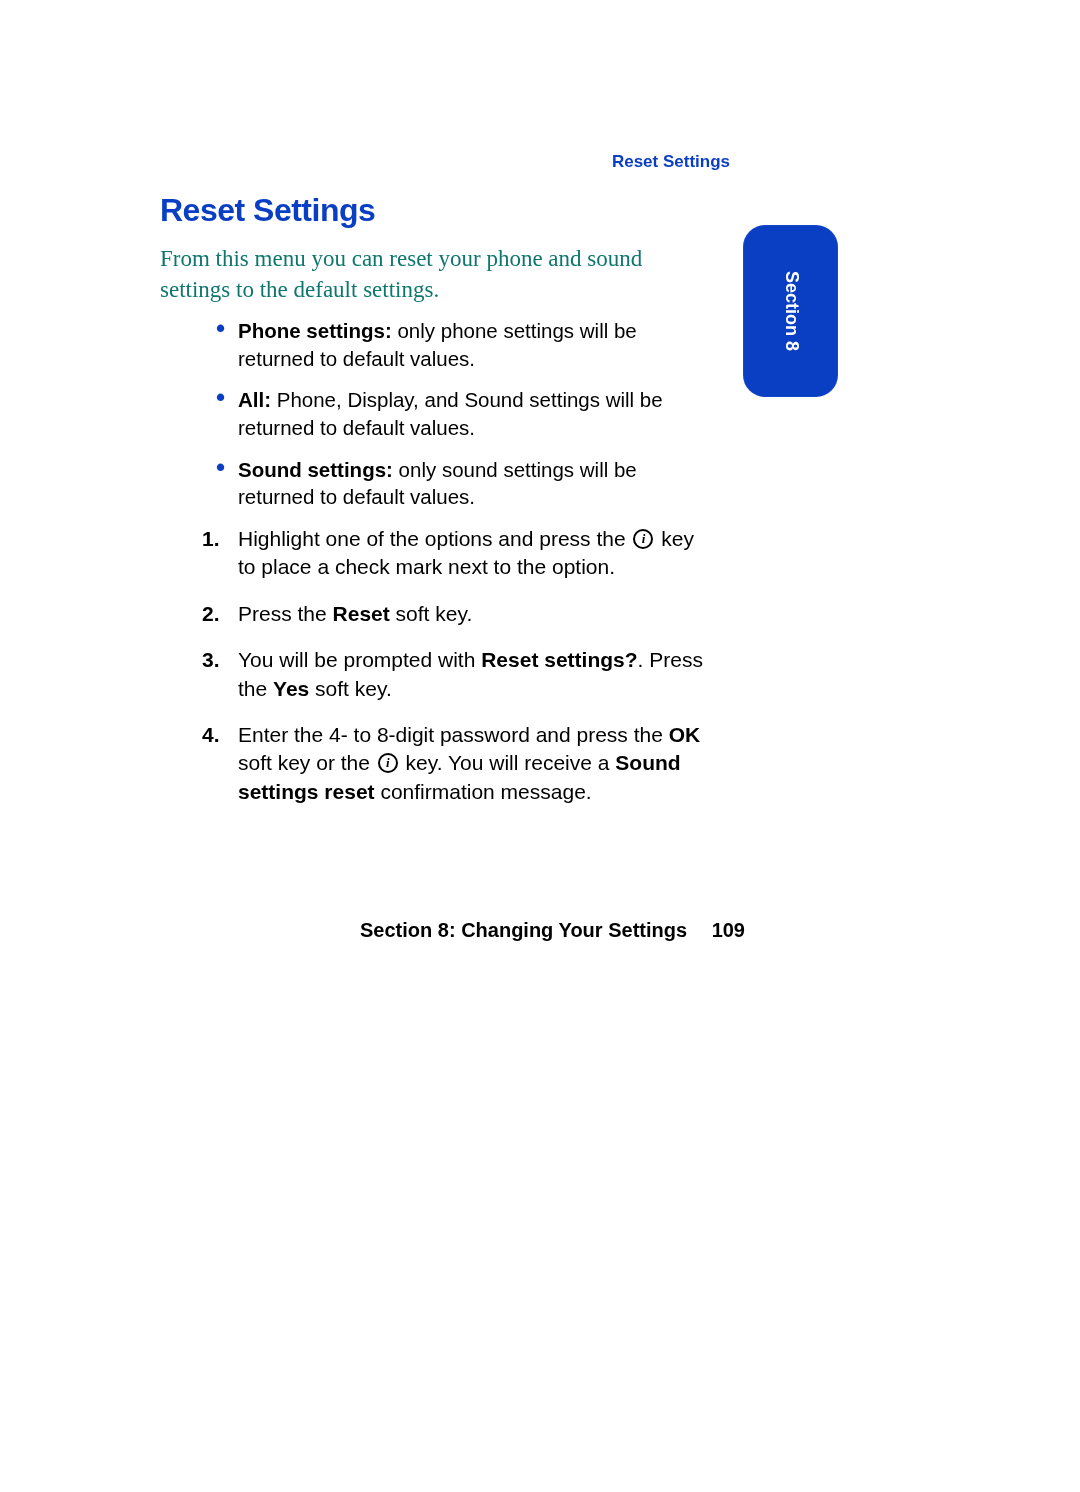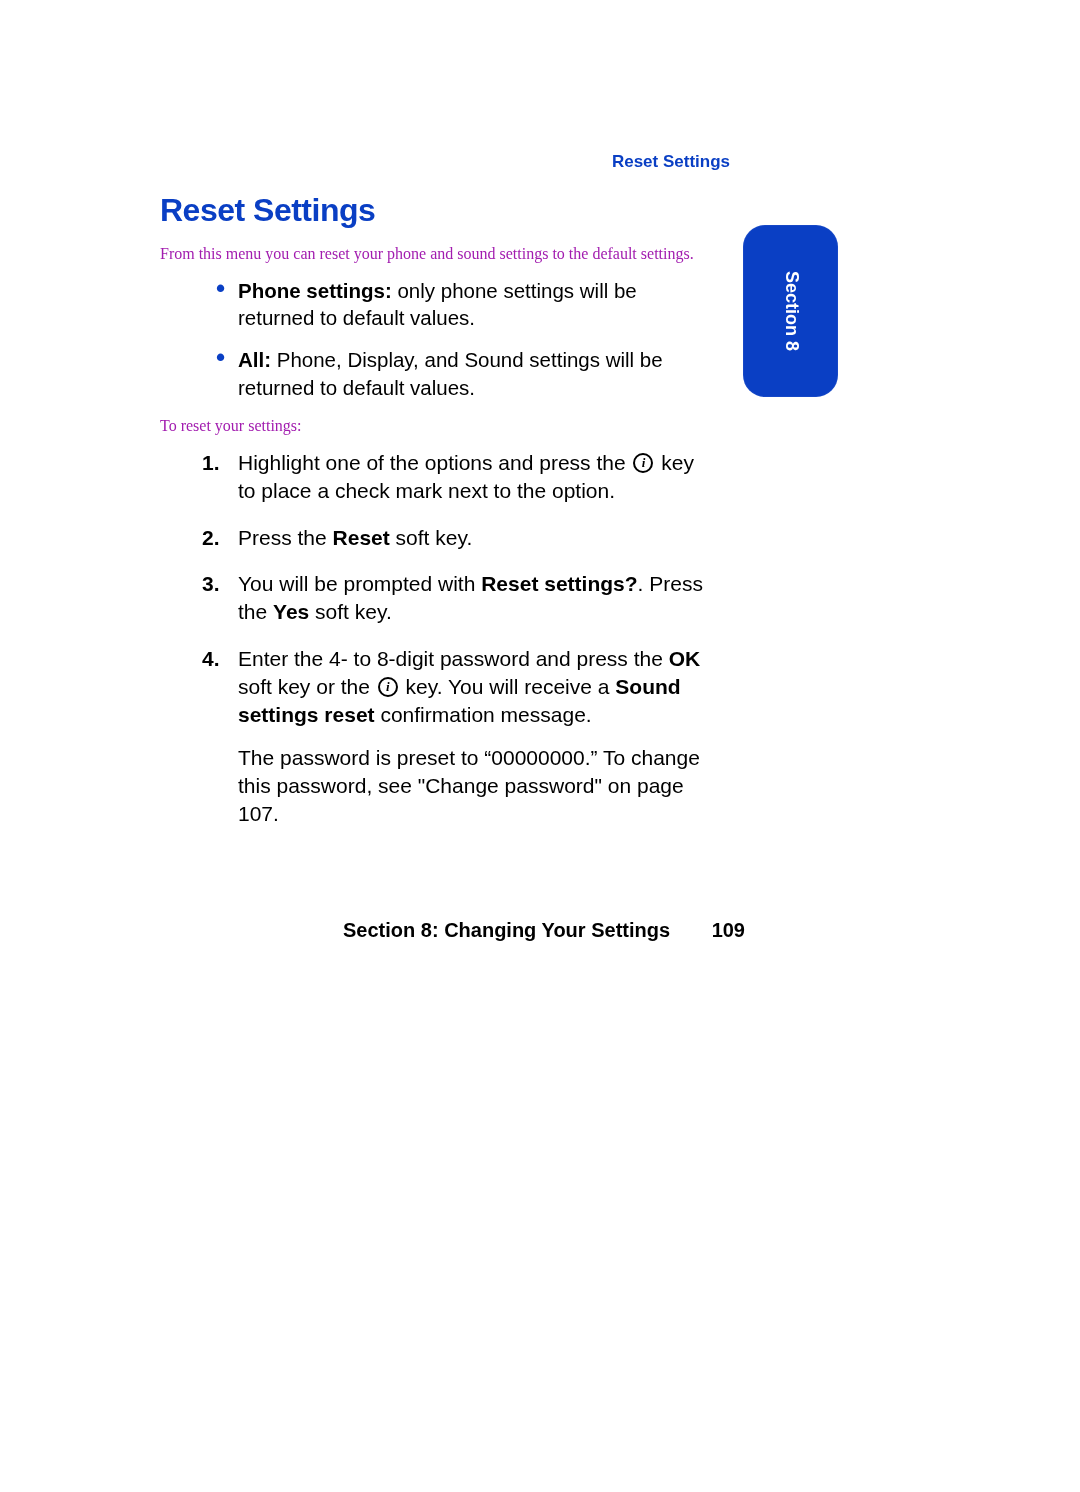--- a/index.html
+++ b/index.html
@@ -36,23 +36,23 @@
     margin: 0 0 14px 0;
     font-size: 32px;
     font-weight: bold;
     color: #0a3fc4;
     font-family: Arial, Helvetica, sans-serif;
     letter-spacing: -0.5px;
   }
   p.intro {
     margin: 0 0 12px 0;
     font-family: "Book Antiqua", Palatino, Georgia, serif;
-    font-size: 16px;
-    line-height: 1.35;
-    color: #a21caf;
+    font-size: 23px;
+    line-height: 1.35;
+    color: #0f766e;
   }
   ul.bullets {
     list-style: none;
     margin: 6px 0 14px 0;
     padding: 0 0 0 78px;
   }
   ul.bullets li {
     position: relative;
     font-size: 20.5px;
     line-height: 1.35;
@@ -144,21 +144,21 @@
     bottom: 362px;
     left: 0;
     width: 745px;
     text-align: right;
     font-weight: bold;
     font-size: 20px;
     font-family: Arial, Helvetica, sans-serif;
   }
   .footer .pageno {
     display: inline-block;
-    margin-left: 36px;
+    margin-left: 19px;
   }
 </style>
 </head>
 <body>
 
 <div class="page">
 
   <div class="header-label">Reset Settings</div>
 
   <div class="side-tab">
@@ -166,41 +166,40 @@
   </div>
 
   <div class="content">
     <h1 class="title">Reset Settings</h1>
 
     <p class="intro">From this menu you can reset your phone and sound settings to the default settings.</p>
 
     <ul class="bullets">
       <li><span class="b">Phone settings:</span><span> only phone settings will be returned to default values.</span></li>
       <li><span class="b">All:</span><span> Phone, Display, and Sound settings will be returned to default values.</span></li>
+      <li><span class="b">Sound settings:</span><span> only sound settings will be returned to default values.</span></li>
     </ul>
 
-    <p class="intro">To reset your settings:</p>
 
     <ol class="steps">
       <li>
         <span class="num">1.</span>
         <span>Highlight one of the options and press the </span><span class="icon-i"></span><span> key to place a check mark next to the option.</span>
       </li>
       <li>
         <span class="num">2.</span>
         <span>Press the </span><span class="b">Reset</span><span> soft key.</span>
       </li>
       <li>
         <span class="num">3.</span>
         <span>You will be prompted with </span><span class="b">Reset settings?</span><span>. Press the </span><span class="b">Yes</span><span> soft key.</span>
       </li>
       <li>
         <span class="num">4.</span>
         <span>Enter the 4- to 8-digit password and press the </span><span class="b">OK</span><span> soft key or the </span><span class="icon-i"></span><span> key. You will receive a </span><span class="b">Sound settings reset</span><span> confirmation message.</span>
-        <p class="substep">The password is preset to “00000000.” To change this password, see "Change password" on page 107.</p>
       </li>
     </ol>
   </div>
 
   <div class="footer">
     <span>Section 8: Changing Your Settings</span>
     <span class="pageno">109</span>
   </div>
 
 </div>

